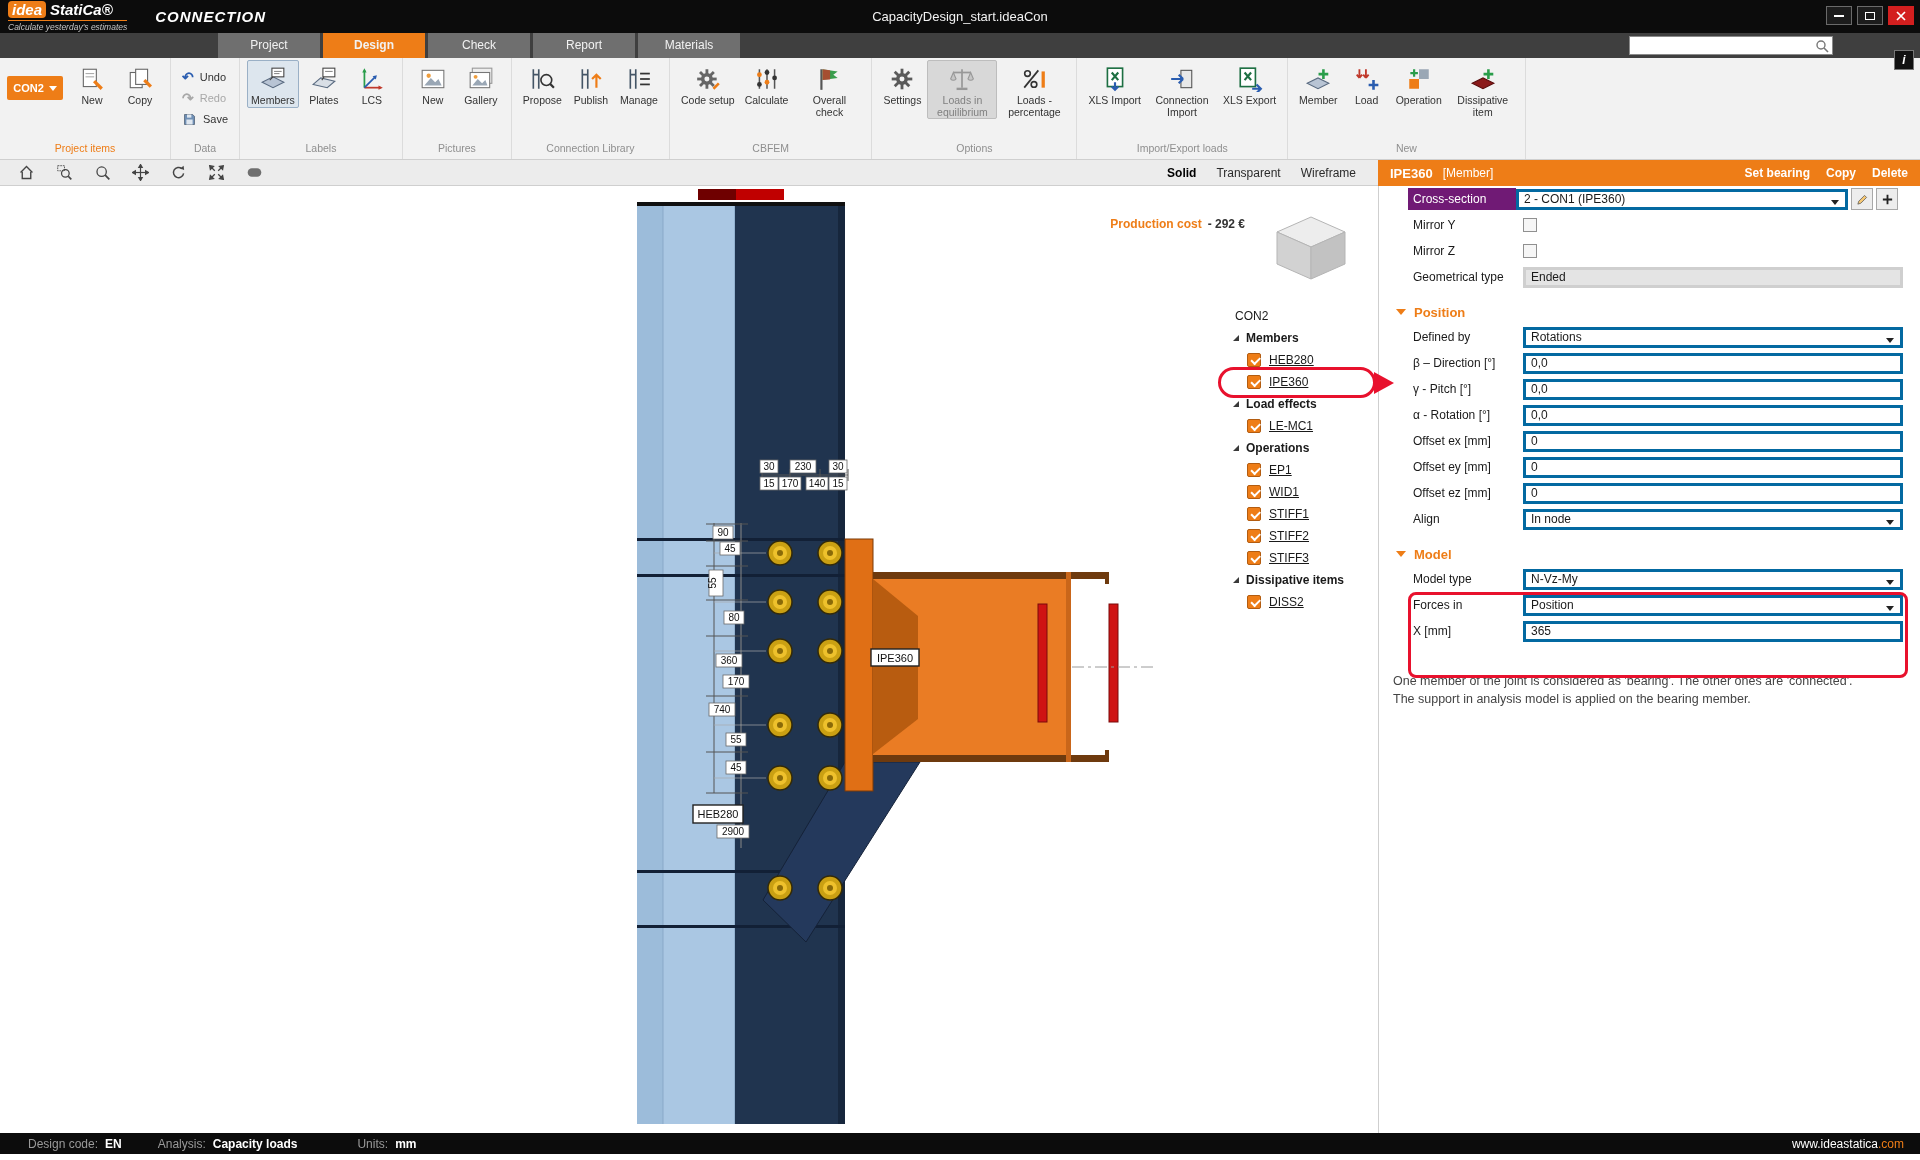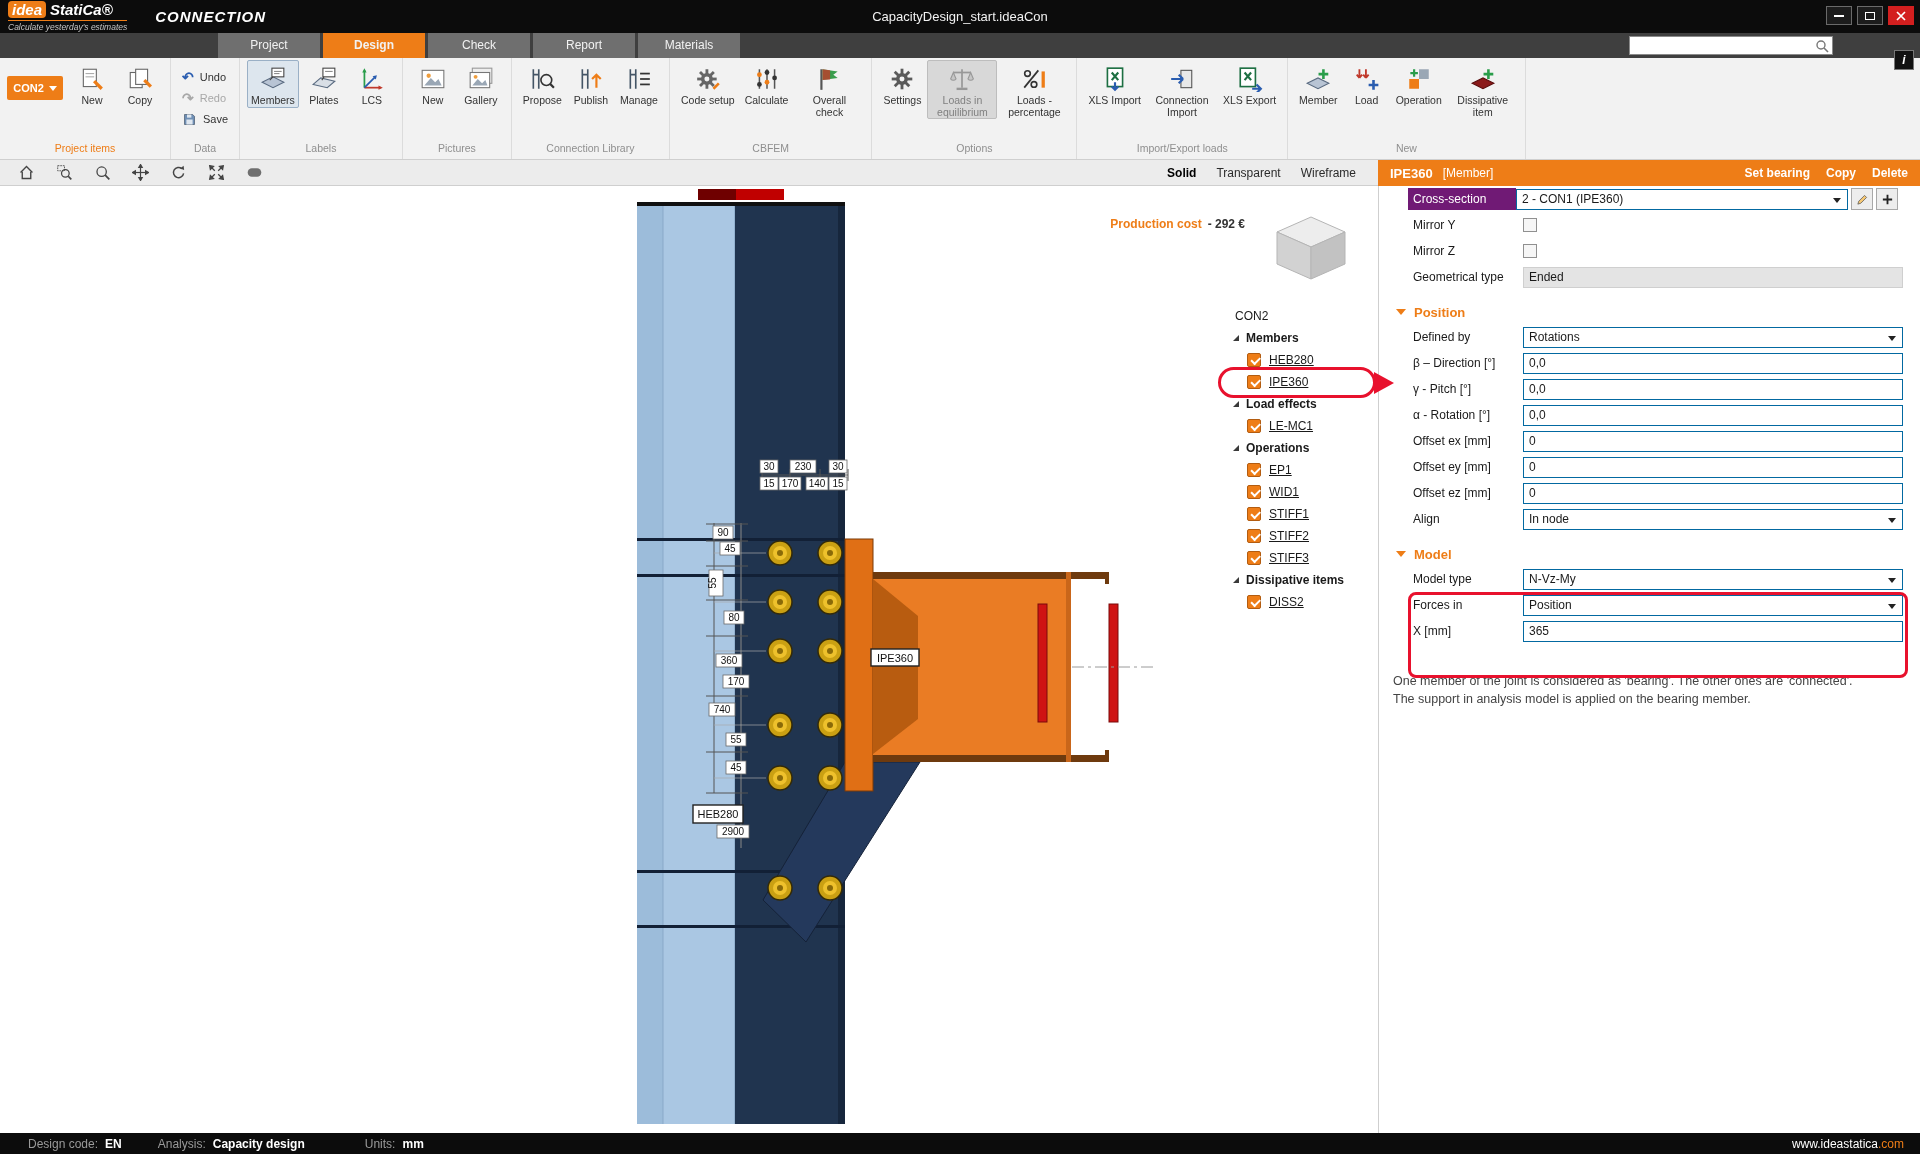--- a/index.html
+++ b/index.html
@@ -109,21 +109,21 @@
   .panel { position:absolute; left:1378px; top:186px; width:542px; height:947px; background:#fff;
            border-left:1px solid #cfcfcf; font-size:12px; color:#1a1a1a; }
   .psec { height:24px; display:flex; align-items:center; gap:8px; padding-left:17px;
           color:#ee7d17; font-weight:bold; font-size:13px; margin-top:8px; }
   .sec-caret { width:0; height:0; border-left:5px solid transparent; border-right:5px solid transparent; border-top:6px solid #ee7d17; }
   .prow { height:26px; display:flex; align-items:center; padding-left:34px; }
   .plabel { width:110px; font-size:12px; }
   .plabel.sel { background:#701a75; color:#fff; height:22px; display:flex; align-items:center;
                 padding-left:5px; margin-left:-5px; width:108px; }
   .pctrl { display:flex; align-items:center; gap:3px; }
-  .dd, .tb, .ro { height:21px; background:#fff; border:1px solid #0369a1; display:flex; align-items:center;
+  .dd, .tb, .ro { height:21px; background:#fff; border:3px solid #0369a1; display:flex; align-items:center;
                   padding-left:5px; position:relative; font-size:12px; }
   .ro { background:#e4e4e4; border-color:#cfcfcf; }
   .dd .caret-b { position:absolute; right:6px; top:8px; width:0; height:0;
                  border-left:4px solid transparent; border-right:4px solid transparent; border-top:5px solid #222; }
   .wfull { width:380px; }
   .wcs { width:332px; }
   .ibtn { width:22px; height:22px; border:1px solid #a8a8a8; background:#ededed;
           display:flex; align-items:center; justify-content:center; }
   .ibtn svg { width:13px; height:13px; }
   .pchk { width:14px; height:14px; border:1px solid #909090; background:#f6f6f6; }
@@ -968,21 +968,21 @@
   <div class="helptext">One member of the joint is considered as 'bearing'. The other ones are 'connected'. The support in analysis model is applied on the bearing member.</div>
 </div>
 
 <div class="statusbar">
   <div class="sb-group">
     <span class="sb-label">Design code:</span>
     <span class="sb-value">EN</span>
   </div>
   <div class="sb-group" style="margin-left:36px;">
     <span class="sb-label">Analysis:</span>
-    <span class="sb-value">Capacity design</span>
+    <span class="sb-value">Capacity loads</span>
   </div>
   <div class="sb-group" style="margin-left:60px;">
     <span class="sb-label">Units:</span>
     <span class="sb-value">mm</span>
   </div>
   <div class="sb-site">
     <span class="w">www.ideastatica</span><span class="t">.com</span>
   </div>
 </div>
 

